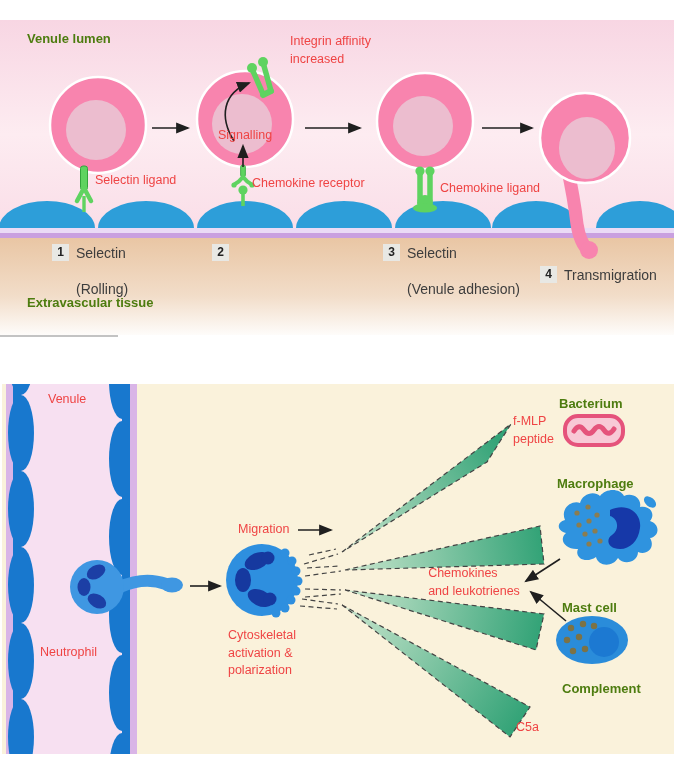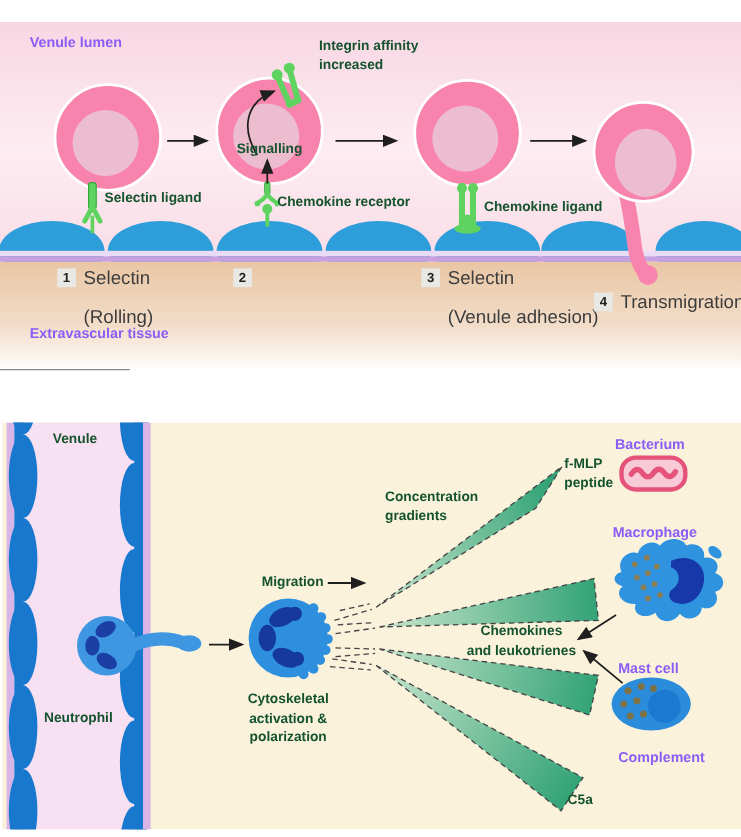--- a/index.html
+++ b/index.html
@@ -1,25 +1,25 @@
 <!DOCTYPE html>
 <html><head>
 <meta charset="utf-8">
 <style>
   html,body{margin:0;padding:0;background:#fff;}
   #stage{position:relative;width:674px;height:761px;background:#ffffff;overflow:hidden;
          font-family:"Liberation Sans",sans-serif;}
   #gfx{position:absolute;left:0;top:0;}
-  .lbl{position:absolute;font-size:12.5px;color:#14532d;line-height:17.5px;white-space:pre-line;font-weight:bold;}
-  .lbl.b{font-weight:bold;color:#8b5cf6;font-size:13px;}
-  .lbl.center{transform:translateX(-50%);text-align:center;}
+  .lbl{position:absolute;font-size:12.5px;color:#ef4444;line-height:17.5px;white-space:pre-line;}
+  .lbl.b{font-weight:bold;color:#4d7c0f;font-size:13px;}
+  .lbl.center{transform:translateX(-50%);text-align:left;}
   .step{position:absolute;display:flex;gap:7px;align-items:flex-start;}
   .badge{display:inline-block;min-width:9px;padding:1px 4px;background:#e8e8e4;
          font-size:12px;font-weight:bold;color:#222;text-align:center;line-height:15px;}
-  .steptxt{font-size:17px;color:#3d3d3d;line-height:18px;white-space:pre-line;}
+  .steptxt{font-size:14px;color:#3d3d3d;line-height:18px;white-space:pre-line;}
 </style>
 </head>
 <body>
 
 <div id="stage">
 
 <svg id="gfx" width="674" height="761" viewBox="0 0 674 761">
   <defs>
     <marker id="ah" viewBox="0 0 10 8" refX="8.5" refY="4" markerWidth="9" markerHeight="7" orient="auto-start-reverse">
       <path d="M0,0 L10,4 L0,8 z" fill="#1f1f1f"></path>
@@ -276,22 +276,20 @@
 <div class="step" style="left:540px;top:266px">
   <span class="badge">4</span>
   <span class="steptxt"><span>Transmigration</span></span>
 </div>
 
 <div class="lbl b" style="left:27px;top:294px">Extravascular tissue</div>
 
 <div class="lbl" style="left:48px;top:391px">Venule</div>
 <div class="lbl" style="left:40px;top:644px">Neutrophil</div>
 <div class="lbl" style="left:238px;top:521px">Migration</div>
-<div class="lbl" style="left:350px;top:443px">Concentration
-gradients</div>
 <div class="lbl center" style="left:262px;top:627px">Cytoskeletal
 activation &amp;
 polarization</div>
 <div class="lbl" style="left:513px;top:413px">f-MLP
 peptide</div>
 <div class="lbl b" style="left:559px;top:395px">Bacterium</div>
 <div class="lbl b" style="left:557px;top:475px">Macrophage</div>
 <div class="lbl center" style="left:474px;top:565px">Chemokines
 and leukotrienes</div>
 <div class="lbl b" style="left:562px;top:599px">Mast cell</div>

